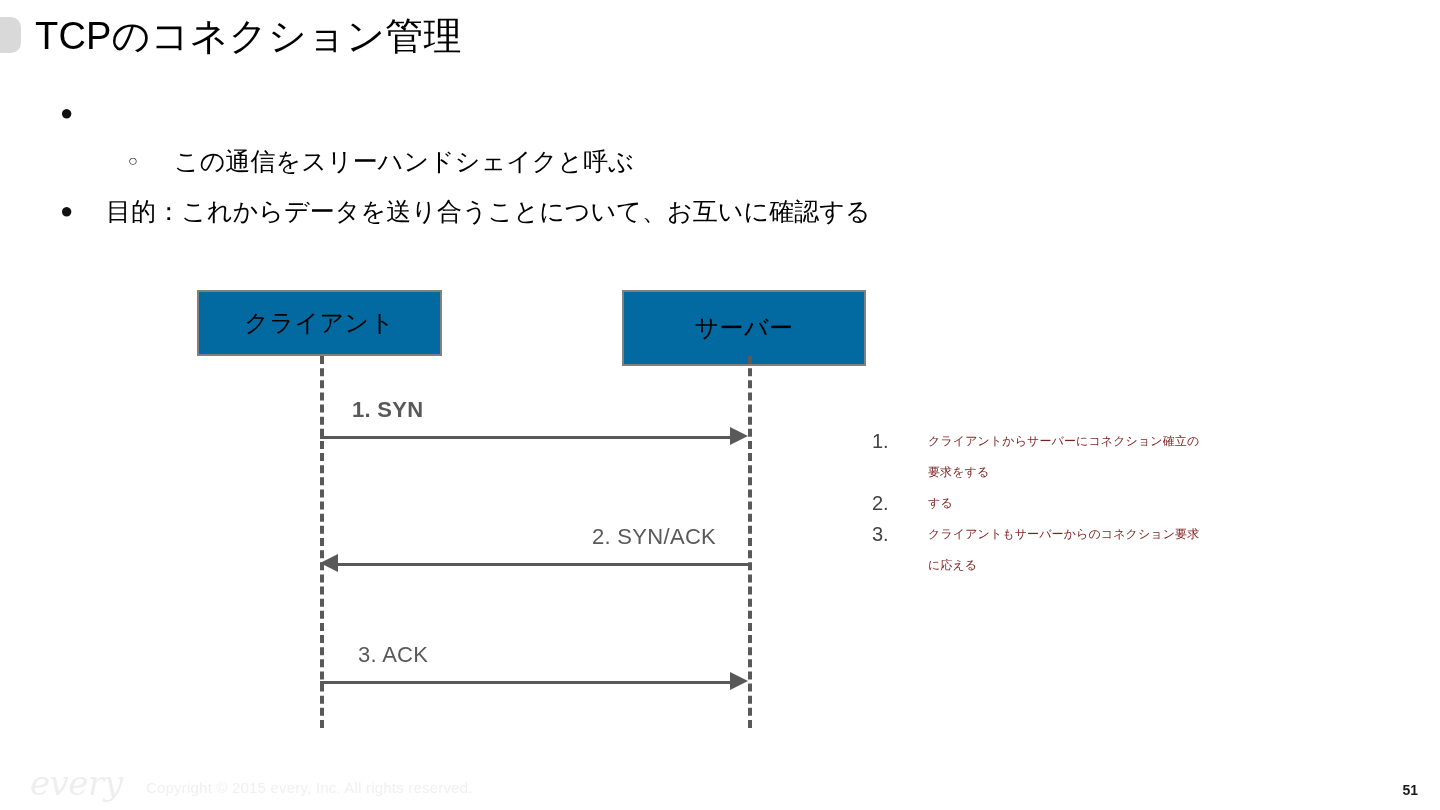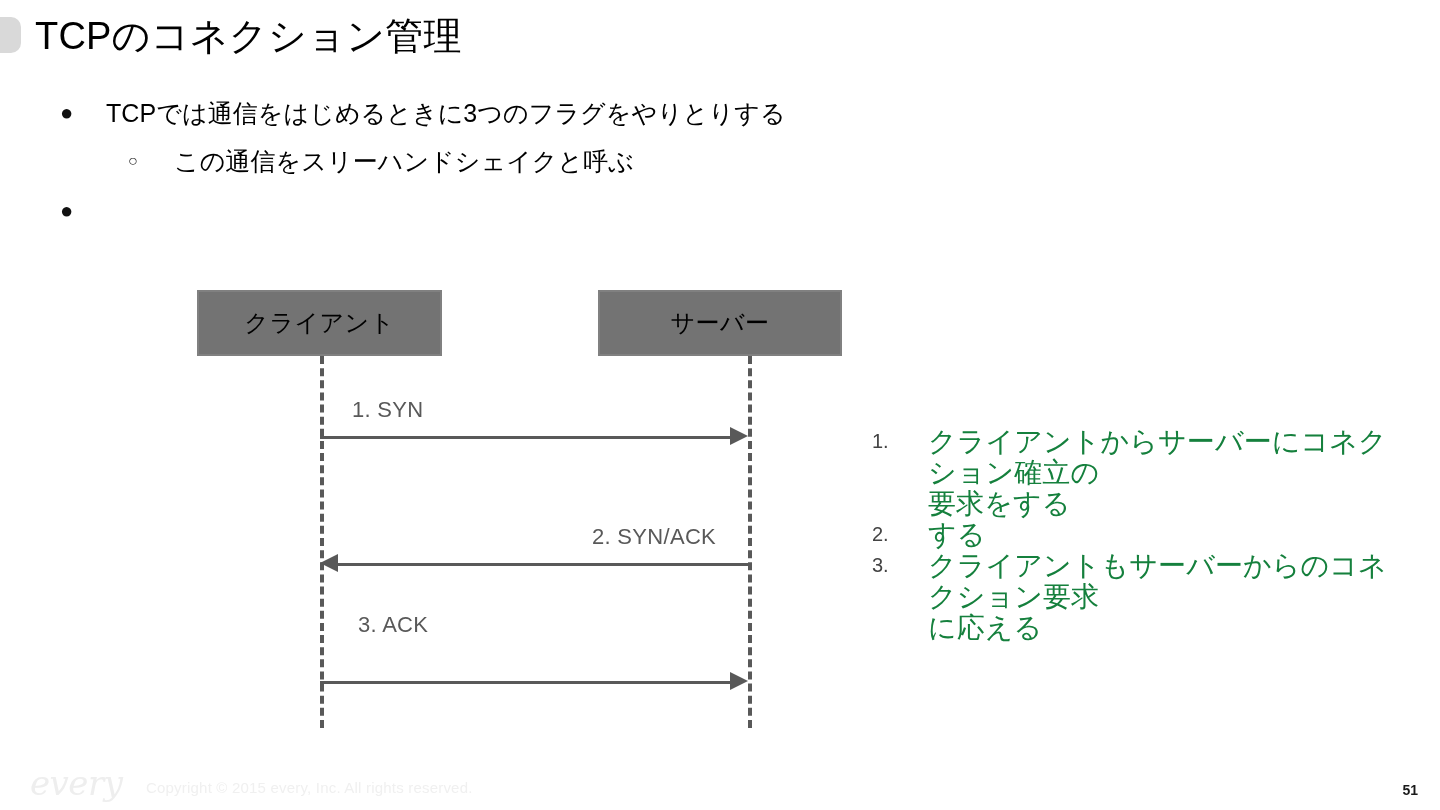--- a/index.html
+++ b/index.html
@@ -82,41 +82,41 @@
   #diagram {
     position: absolute;
     left: 0px;
     top: 0px;
     width: 940px;
     height: 810px;
     pointer-events: none;
   }
   .node-box {
     position: absolute;
-    background: #737373;
+    background: #0369a1;
     border: 2px solid #808080;
     box-sizing: border-box;
     display: flex;
     align-items: center;
     justify-content: center;
     font-size: 24px;
     color: #000000;
     letter-spacing: 0.5px;
   }
   #client-box {
     left: 197px;
     top: 290px;
     width: 245px;
     height: 66px;
   }
   #server-box {
-    left: 598px;
+    left: 622px;
     top: 290px;
     width: 244px;
-    height: 66px;
+    height: 76px;
   }
   .lifeline {
     position: absolute;
     top: 356px;
     height: 372px;
     width: 0px;
     border-left: 4px dashed #595959;
   }
   #client-lifeline { left: 320px; }
   #server-lifeline { left: 748px; }
@@ -143,31 +143,31 @@
     position: absolute;
     font-size: 22px;
     color: #595959;
     white-space: nowrap;
     letter-spacing: 0.3px;
   }
 
   
   #msg1-line  { left: 320px; top: 436px; width: 412px; }
   #msg1-head  { left: 730px; top: 427px; }
-  #msg1-label { left: 352px; top: 397px; }
+  #msg1-label { left: 352px; top: 397px; font-weight: bold; }
 
   
   #msg2-line  { left: 338px; top: 563px; width: 410px; }
   #msg2-head  { left: 320px; top: 554px; }
   #msg2-label { left: 592px; top: 524px; }
 
   
   #msg3-line  { left: 320px; top: 681px; width: 412px; }
   #msg3-head  { left: 730px; top: 672px; }
-  #msg3-label { left: 358px; top: 612px; }
+  #msg3-label { left: 358px; top: 642px; }
 
   
   #steps {
     position: absolute;
     left: 872px;
     top: 426px;
     width: 540px;
   }
   .step-row {
     display: flex;
@@ -176,23 +176,23 @@
   }
   .step-num {
     flex: 0 0 auto;
     width: 56px;
     font-size: 20px;
     line-height: 31px;
     color: #434343;
   }
   .step-body {
     flex: 1 1 auto;
-    font-size: 28px;
+    font-size: 12px;
     line-height: 31px;
-    color: #15803d;
+    color: #7f1d1d;
     letter-spacing: 0.1px;
   }
   .step-body span { display: block; }
 
   
   #footer-logo {
     position: absolute;
     left: 30px;
     top: 763px;
     font-family: "DejaVu Serif", serif;
@@ -222,30 +222,30 @@
 </head>
 <body>
 
 <div id="title-marker"></div>
 <div id="page-title">TCPのコネクション管理</div>
 
 <div id="bullets">
 
   <div class="bullet-row lvl1">
     <div class="bullet-mark">●</div>
-    <div class="bullet-text">TCPでは通信をはじめるときに3つのフラグをやりとりする</div>
   </div>
 
   <div class="bullet-row lvl2">
     <div class="bullet-mark hollow">○</div>
     <div class="bullet-text">この通信をスリーハンドシェイクと呼ぶ</div>
   </div>
 
   <div class="bullet-row lvl1">
     <div class="bullet-mark">●</div>
+    <div class="bullet-text">目的：これからデータを送り合うことについて、お互いに確認する</div>
   </div>
 
 </div>
 
 <div id="diagram">
 
   <div class="node-box" id="client-box">クライアント</div>
   <div class="node-box" id="server-box">サーバー</div>
 
   <div class="lifeline" id="client-lifeline"></div>

